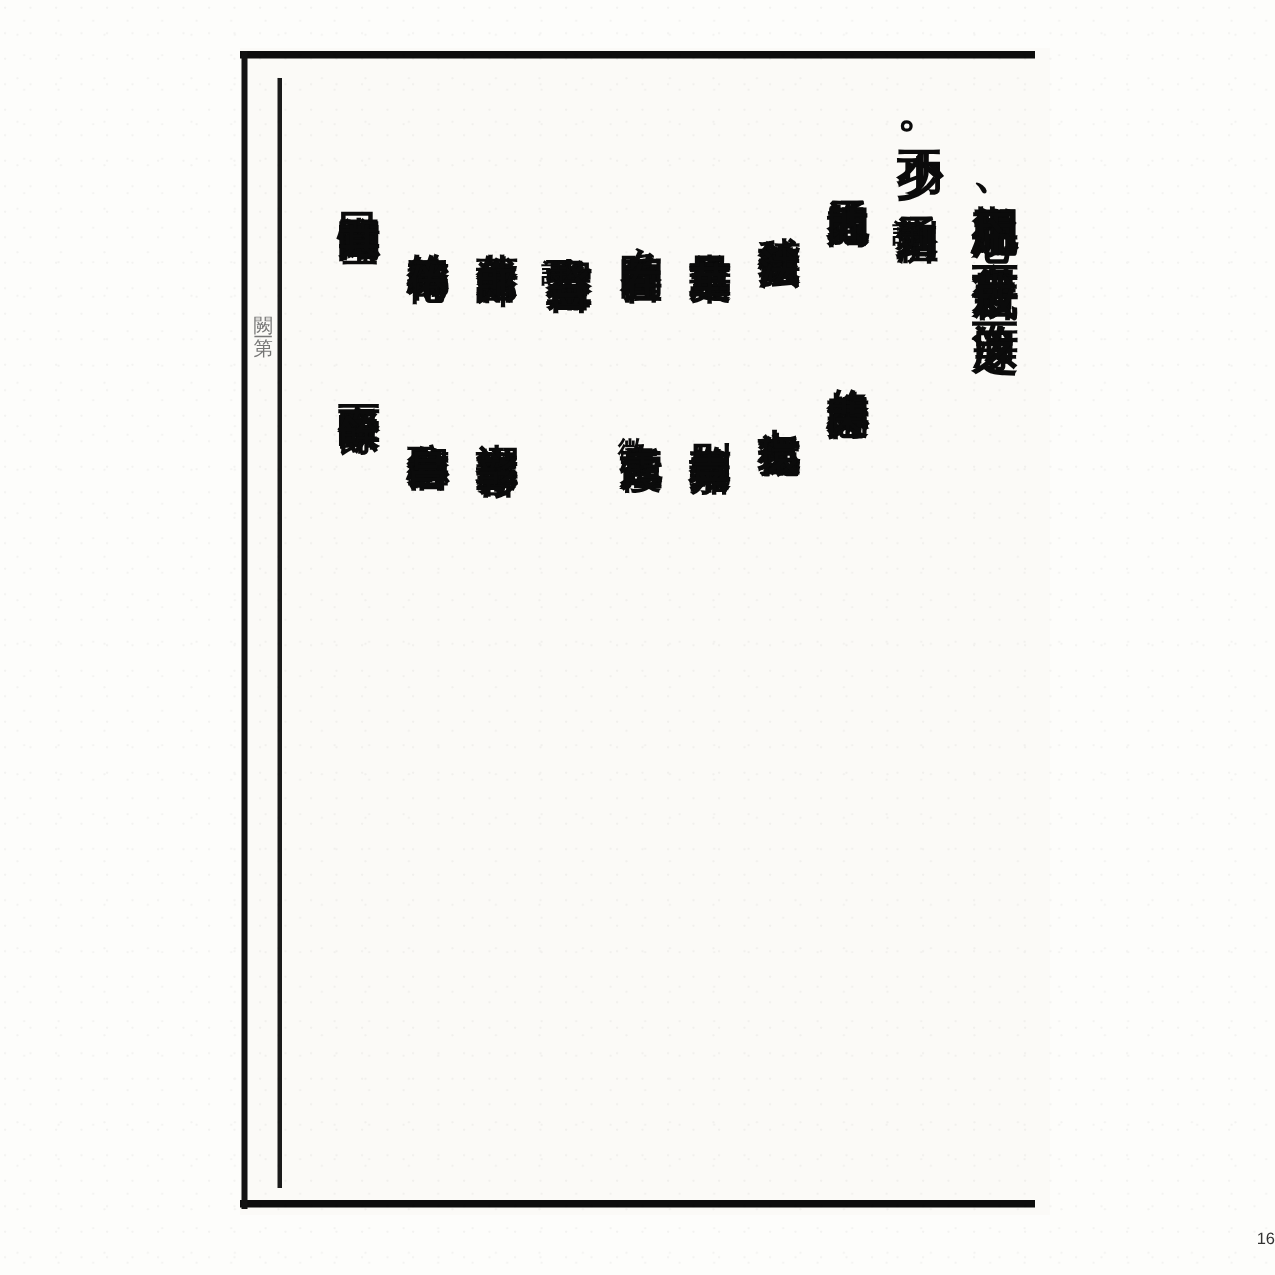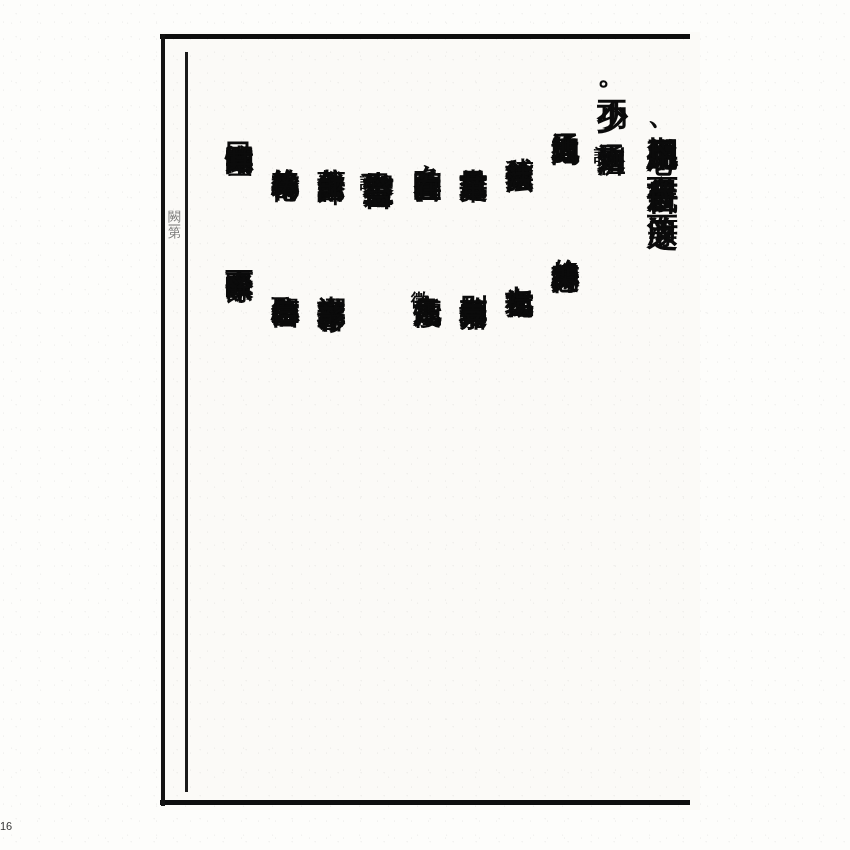--- a/index.html
+++ b/index.html
@@ -138,21 +138,21 @@
   .off-6  { margin-top: 96px; }
   .off-7  { margin-top: 96px; }
   .off-8  { margin-top: 96px; }
   .off-9  { margin-top: 70px; }
 
   .page-number {
     position: absolute;
     left: 0;
     top: 820px;
     width: 850px;
-    text-align: left;
+    text-align: right;
     font-family: "Liberation Sans", sans-serif;
     font-size: 11px;
     color: #333;
   }
 
   
   .grain {
     position: absolute;
     inset: 0;
     pointer-events: none;

